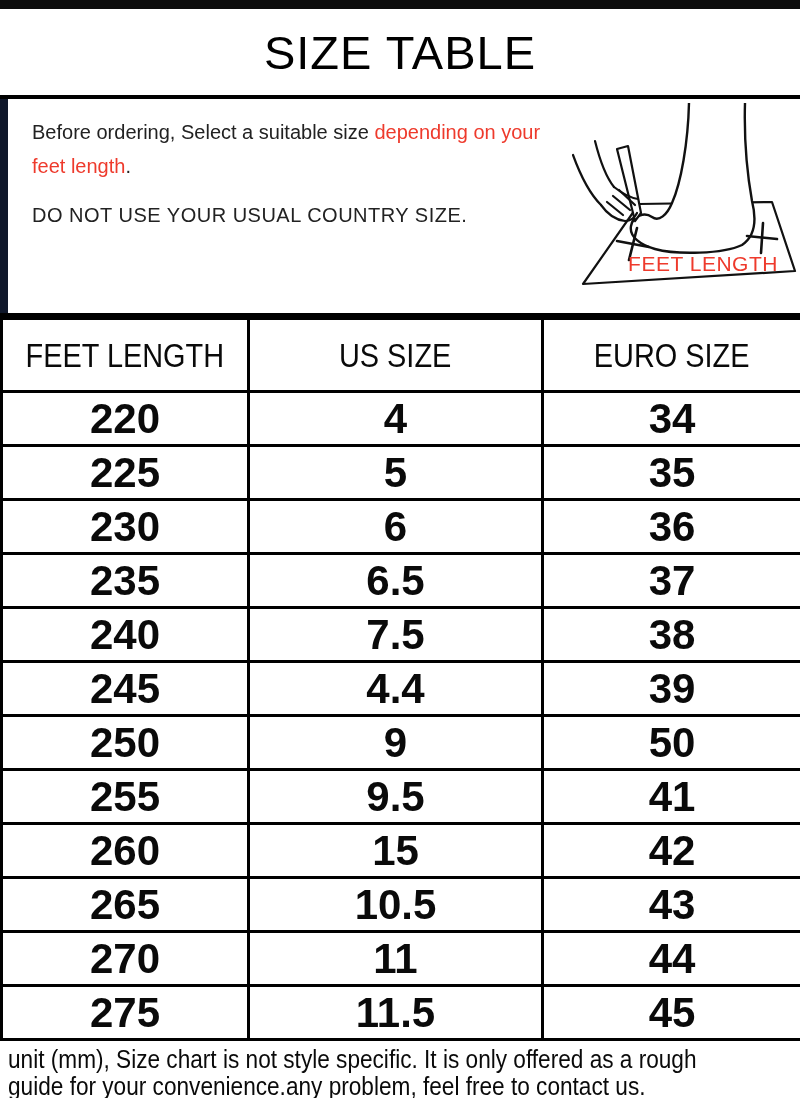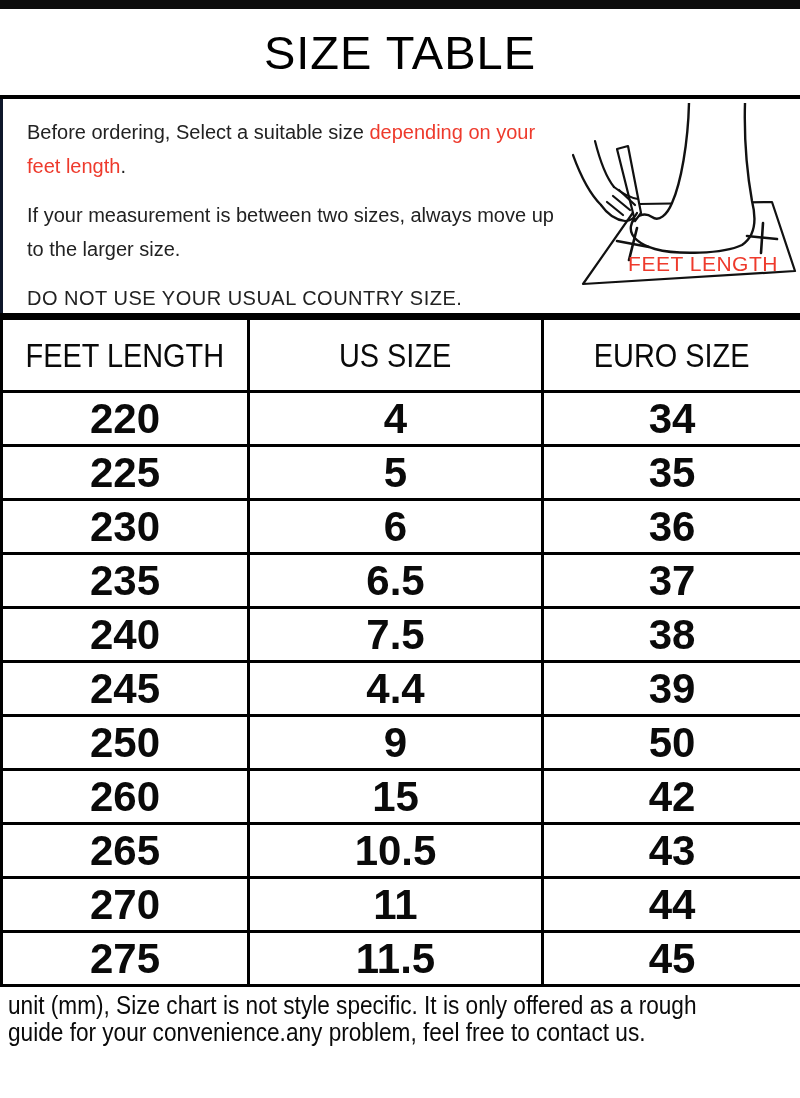--- a/index.html
+++ b/index.html
@@ -14,21 +14,21 @@
   
   .top-bar{height:9px;background:#0c0c0c;}
   
   .title-wrap{height:86px;display:flex;align-items:center;justify-content:center;}
   .title{font-size:47px;letter-spacing:1px;color:#000;font-weight:400;}
   .title-divider{height:4px;background:#000;}
   
   .instructions{
     position:relative;
     height:214px;
-    border-left:3px solid #0f172a;
+    border-left:8px solid #0f172a;
     box-sizing:border-box;
     padding:16px 0 0 24px;
   }
   .instructions p{
     margin:0 0 15px 0;
     font-size:20px;
     line-height:34px;
     color:#222;
     max-width:545px;
   }
@@ -87,21 +87,20 @@
 
   <div class="top-bar"></div>
 
   <div class="title-wrap">
     <div class="title">SIZE TABLE</div>
   </div>
   <div class="title-divider"></div>
 
   <div class="instructions">
     <p><span>Before ordering, Select a suitable size </span><span class="red">depending on your</span><br><span class="red">feet length</span><span>.</span></p>
-    <p><span>If your measurement is between two sizes, always move up</span><br><span>to the larger size.</span></p>
     <p class="caps-note">DO NOT USE YOUR USUAL COUNTRY SIZE.</p>
 
     <div class="illustration">
       <svg viewBox="0 0 245 207" xmlns="http://www.w3.org/2000/svg">
 
         <polygon points="84,101 217,99 240,168 28,181" fill="#ffffff" stroke="#111" stroke-width="2.2" stroke-linejoin="round"></polygon>
 
         <path d="M190,0 C189,35 192,70 197,98 C202,118 199,134 187,142
                  C168,151 122,152 100,146 C86,142 74,134 76,123
                  C78,112 90,109 97,114 C104,119 112,112 117,100
@@ -179,20 +178,25 @@
       <td>245</td>
       <td>4.4</td>
       <td>39</td>
     </tr>
         <tr>
       <td>250</td>
       <td>9</td>
       <td>50</td>
     </tr>
         <tr>
+      <td>255</td>
+      <td>9.5</td>
+      <td>41</td>
+    </tr>
+        <tr>
       <td>260</td>
       <td>15</td>
       <td>42</td>
     </tr>
         <tr>
       <td>265</td>
       <td>10.5</td>
       <td>43</td>
     </tr>
         <tr>

